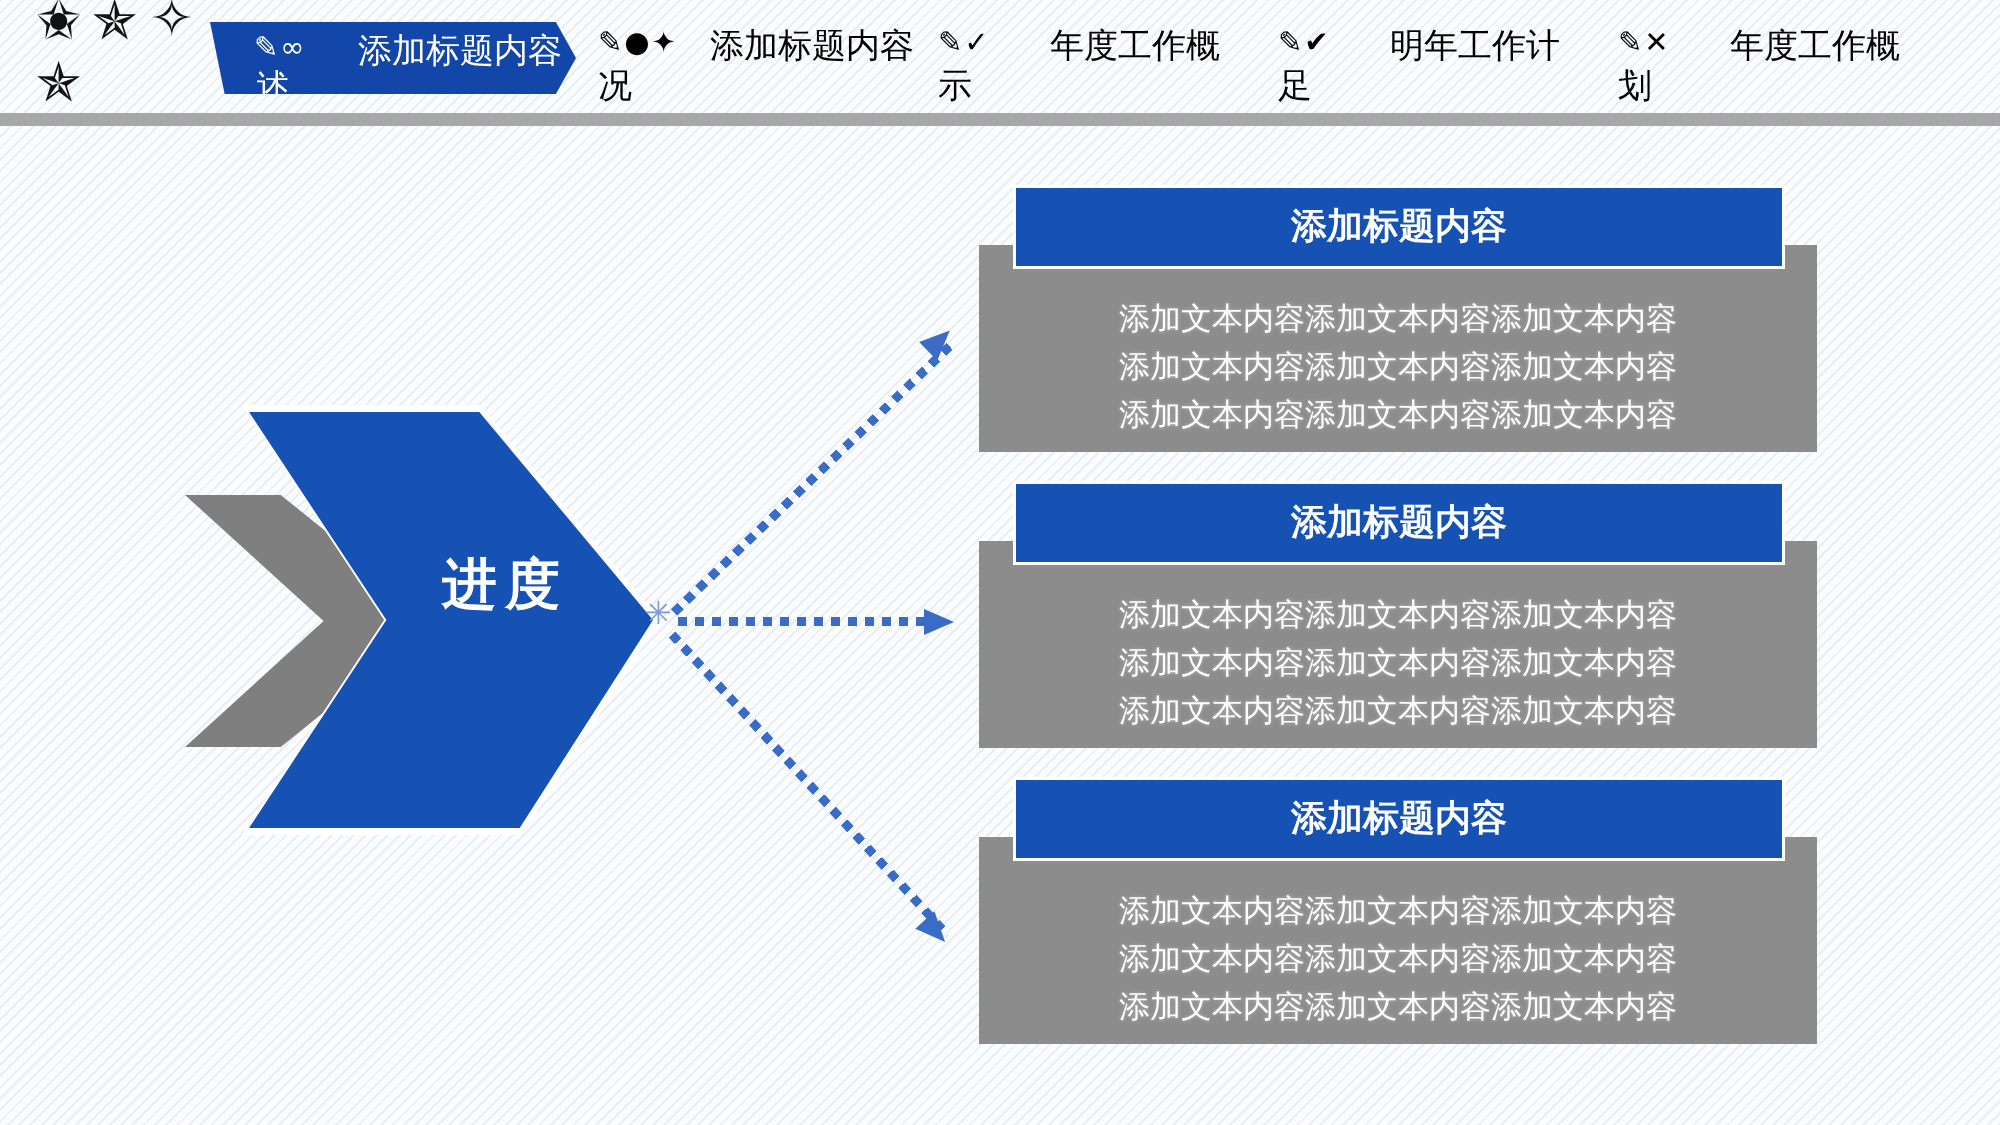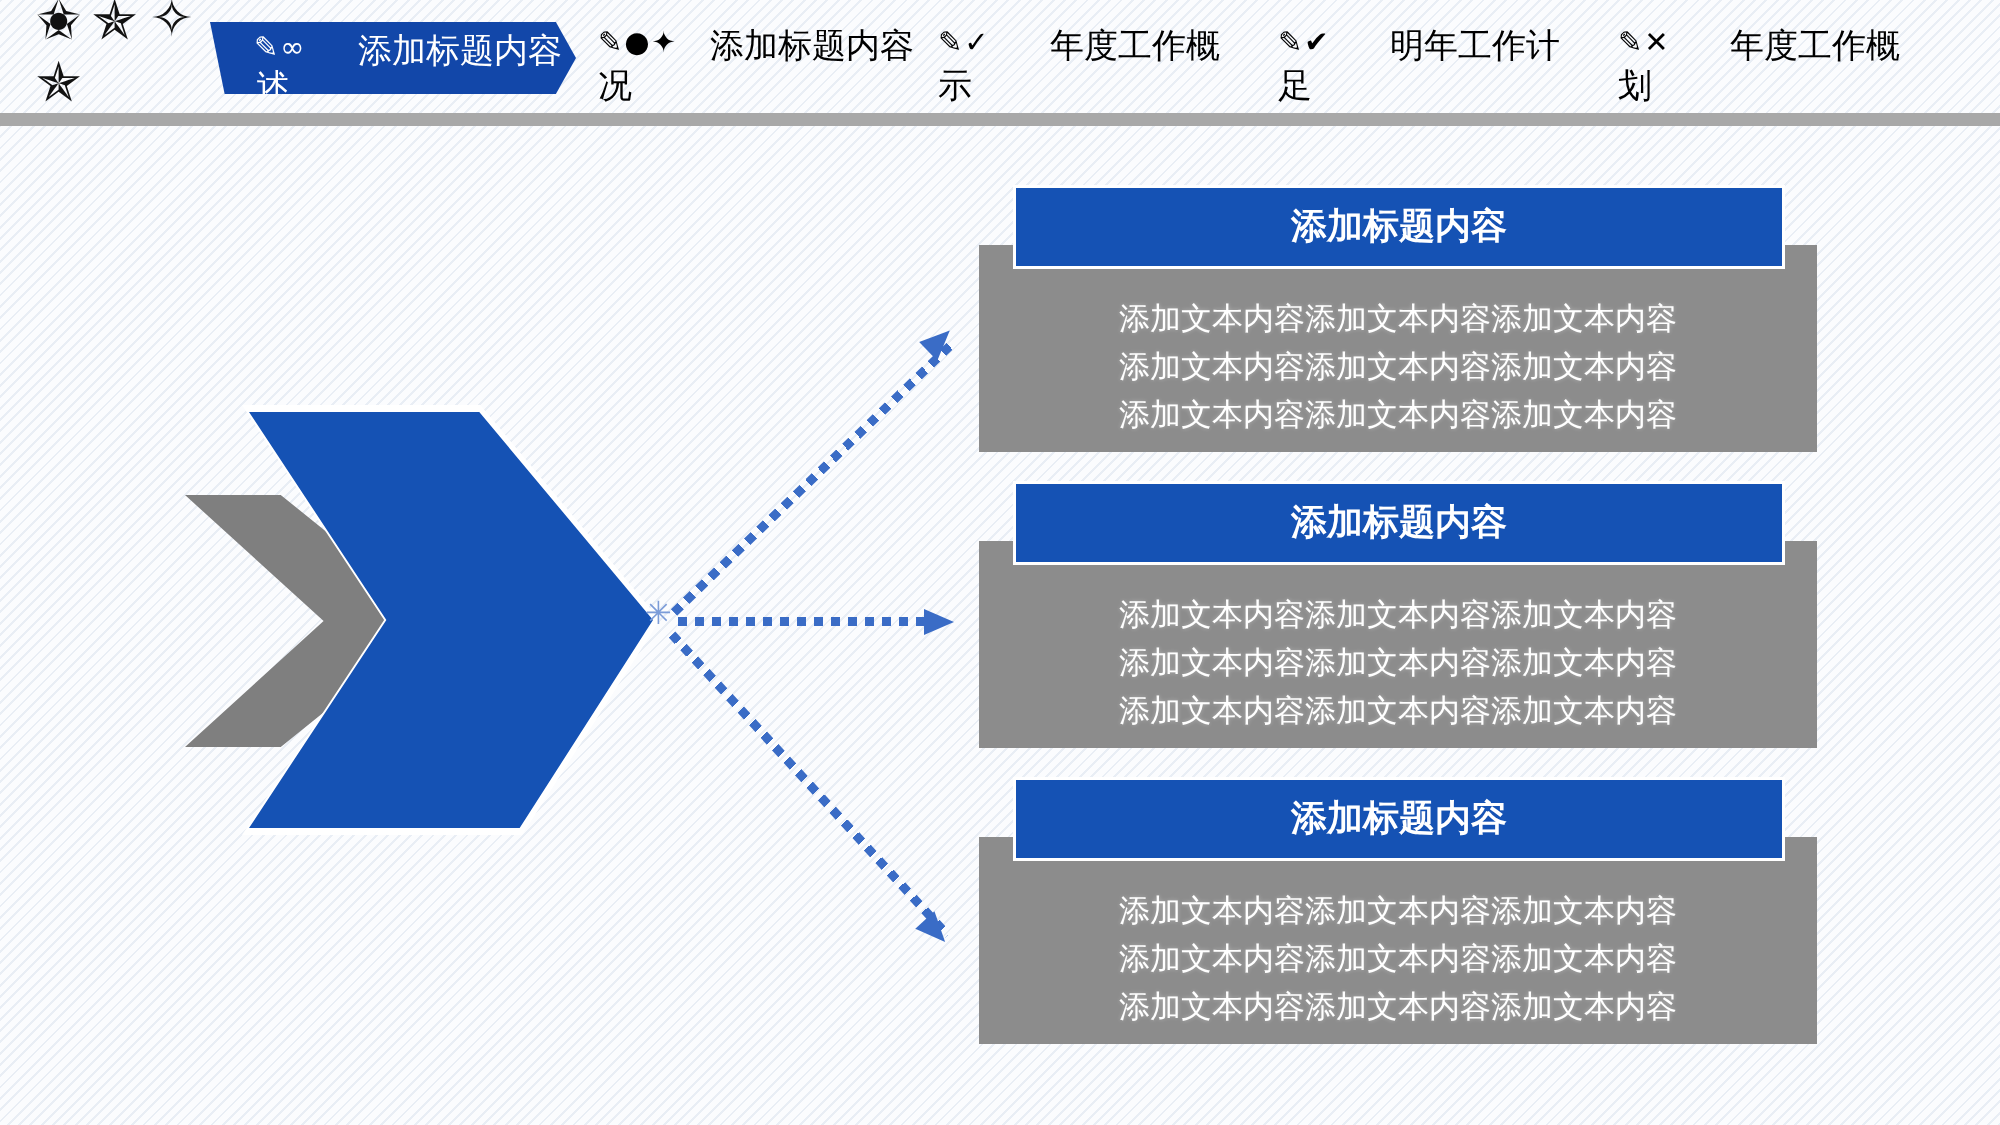--- a/index.html
+++ b/index.html
@@ -116,20 +116,21 @@
   <div class="tab tab-5">
     <span class="icons"><span>✎</span><span>✕</span></span>
     <span class="l1">年度工作概</span>
     <span class="l2">划</span>
   </div>
 
   <div class="chev-gray"></div>
   <div class="chev-white">
     <div class="chev-blue">
       <div class="chev-label">
+        <div>进度</div>
       </div>
     </div>
   </div>
   <span class="burst">✳</span>
 
   <div class="arr arr-up"></div>
   <div class="arr arr-mid"></div>
   <div class="arr arr-down"></div>
   <div class="head head-up"></div>
   <div class="head head-mid"></div>

